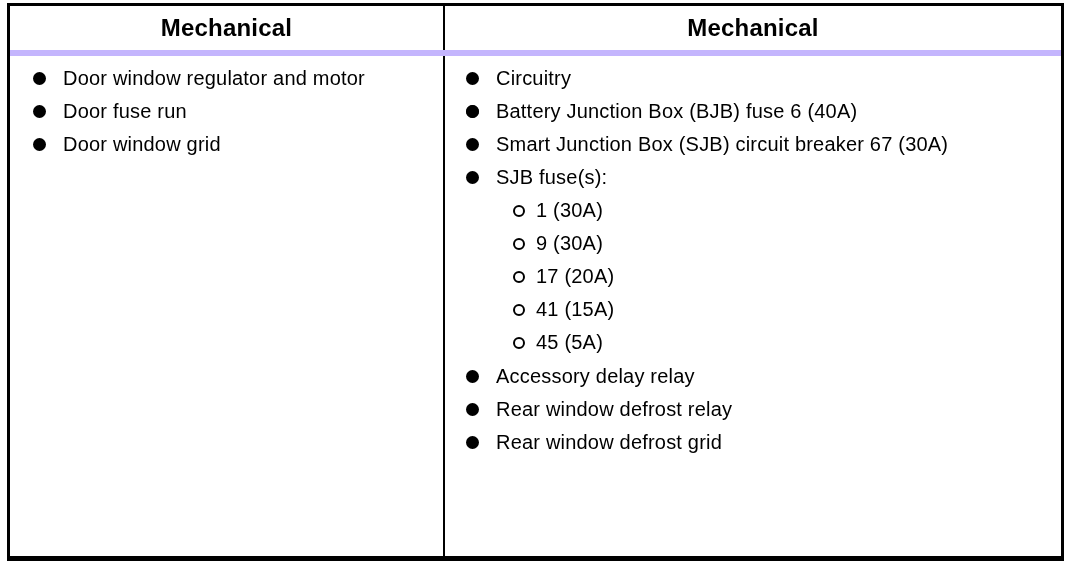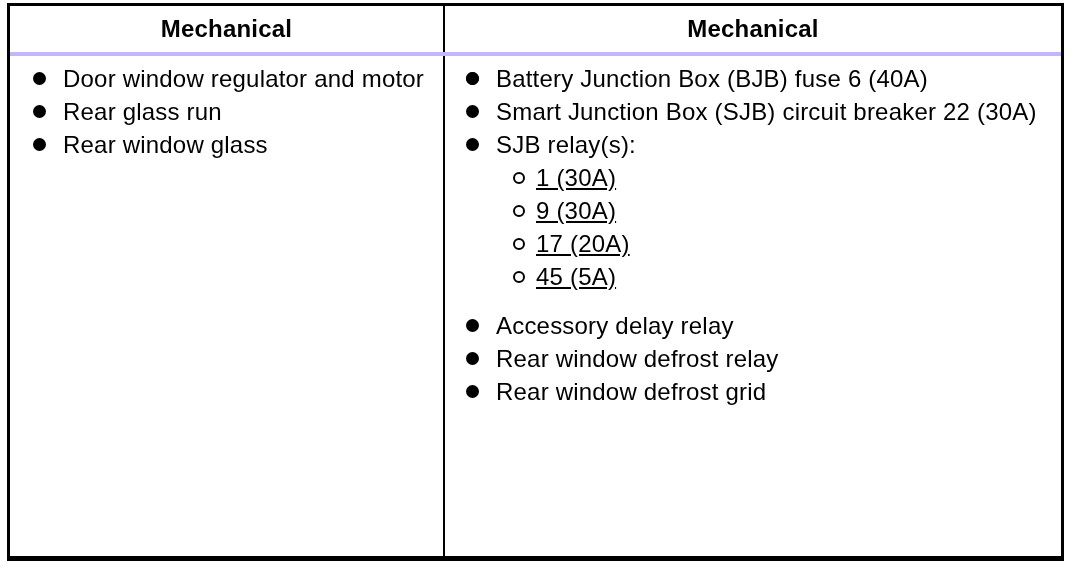--- a/index.html
+++ b/index.html
@@ -26,21 +26,21 @@
     height: 558px;
     box-sizing: border-box;
     border: 3px solid #000000;
     border-bottom-width: 5px;
     background: #ffffff;
   }
   .thead {
     display: flex;
     height: 50px;
     box-sizing: border-box;
-    border-bottom: 4px solid #c4b5fd;
+    border-bottom: 6px solid #c4b5fd;
   }
   .th {
     display: flex;
     align-items: center;
     justify-content: center;
     font-weight: bold;
     font-size: 24px;
     letter-spacing: 0.2px;
   }
   .col-left {
@@ -54,43 +54,42 @@
     display: flex;
     height: calc(100% - 50px);
   }
   .td { box-sizing: border-box; }
   .td.col-left { padding: 6px 0 0 23px; }
   .td.col-right { padding: 6px 0 0 21px; }
   ul.blist {
     margin: 0;
     padding: 0;
     list-style: none;
-    font-size: 24px;
+    font-size: 20px;
     letter-spacing: 0.2px;
   }
   li.item {
     position: relative;
     padding-left: 30px;
     line-height: 33px;
     white-space: nowrap;
   }
   .bullet {
     position: absolute;
     left: 0;
     top: 10px;
     width: 13px;
     height: 13px;
     border-radius: 50%;
     background: #000000;
   }
   ul.sublist {
-    margin: 0 0 16px 17px;
+    margin: 0 0 1px 17px;
     padding: 0;
     list-style: none;
-    text-decoration: underline;
   }
   li.subitem {
     position: relative;
     padding-left: 23px;
     line-height: 33px;
     white-space: nowrap;
   }
   .circle {
     position: absolute;
     left: 0;
@@ -116,57 +115,65 @@
     <div class="tbody">
 
       <div class="td col-left">
         <ul class="blist">
           <li class="item">
             <span class="bullet"></span>
             <span>Door window regulator and motor</span>
           </li>
           <li class="item">
             <span class="bullet"></span>
-            <span>Rear glass run</span>
+            <span>Door fuse run</span>
           </li>
           <li class="item">
             <span class="bullet"></span>
-            <span>Rear window glass</span>
+            <span>Door window grid</span>
           </li>
         </ul>
       </div>
 
       <div class="td col-right">
         <ul class="blist">
+          <li class="item">
+            <span class="bullet"></span>
+            <span>Circuitry</span>
+          </li>
           <li class="item">
             <span class="bullet"></span>
           </li>
           <li class="item">
             <span class="bullet"></span>
             <span>Battery Junction Box (BJB) fuse 6 (40A)</span>
           </li>
           <li class="item">
             <span class="bullet"></span>
-            <span>Smart Junction Box (SJB) circuit breaker 22 (30A)</span>
+            <span>Smart Junction Box (SJB) circuit breaker 67 (30A)</span>
           </li>
           <li class="item">
             <span class="bullet"></span>
-            <span>SJB relay(s):</span>
+            <span>SJB fuse(s):</span>
             <ul class="sublist">
               <li class="subitem">
                 <span class="circle"></span>
                 <span>1 (30A)</span>
               </li>
               <li class="subitem">
                 <span class="circle"></span>
                 <span>9 (30A)</span>
               </li>
               <li class="subitem">
                 <span class="circle"></span>
                 <span>17 (20A)</span>
+              </li>
+              <li class="subitem">
+                <span class="circle"></span>
+                <span>41 (15A)</span>
               </li>
               <li class="subitem">
                 <span class="circle"></span>
                 <span>45 (5A)</span>
               </li>
             </ul>
           </li>
           <li class="item">
             <span class="bullet"></span>
             <span>Accessory delay relay</span>

